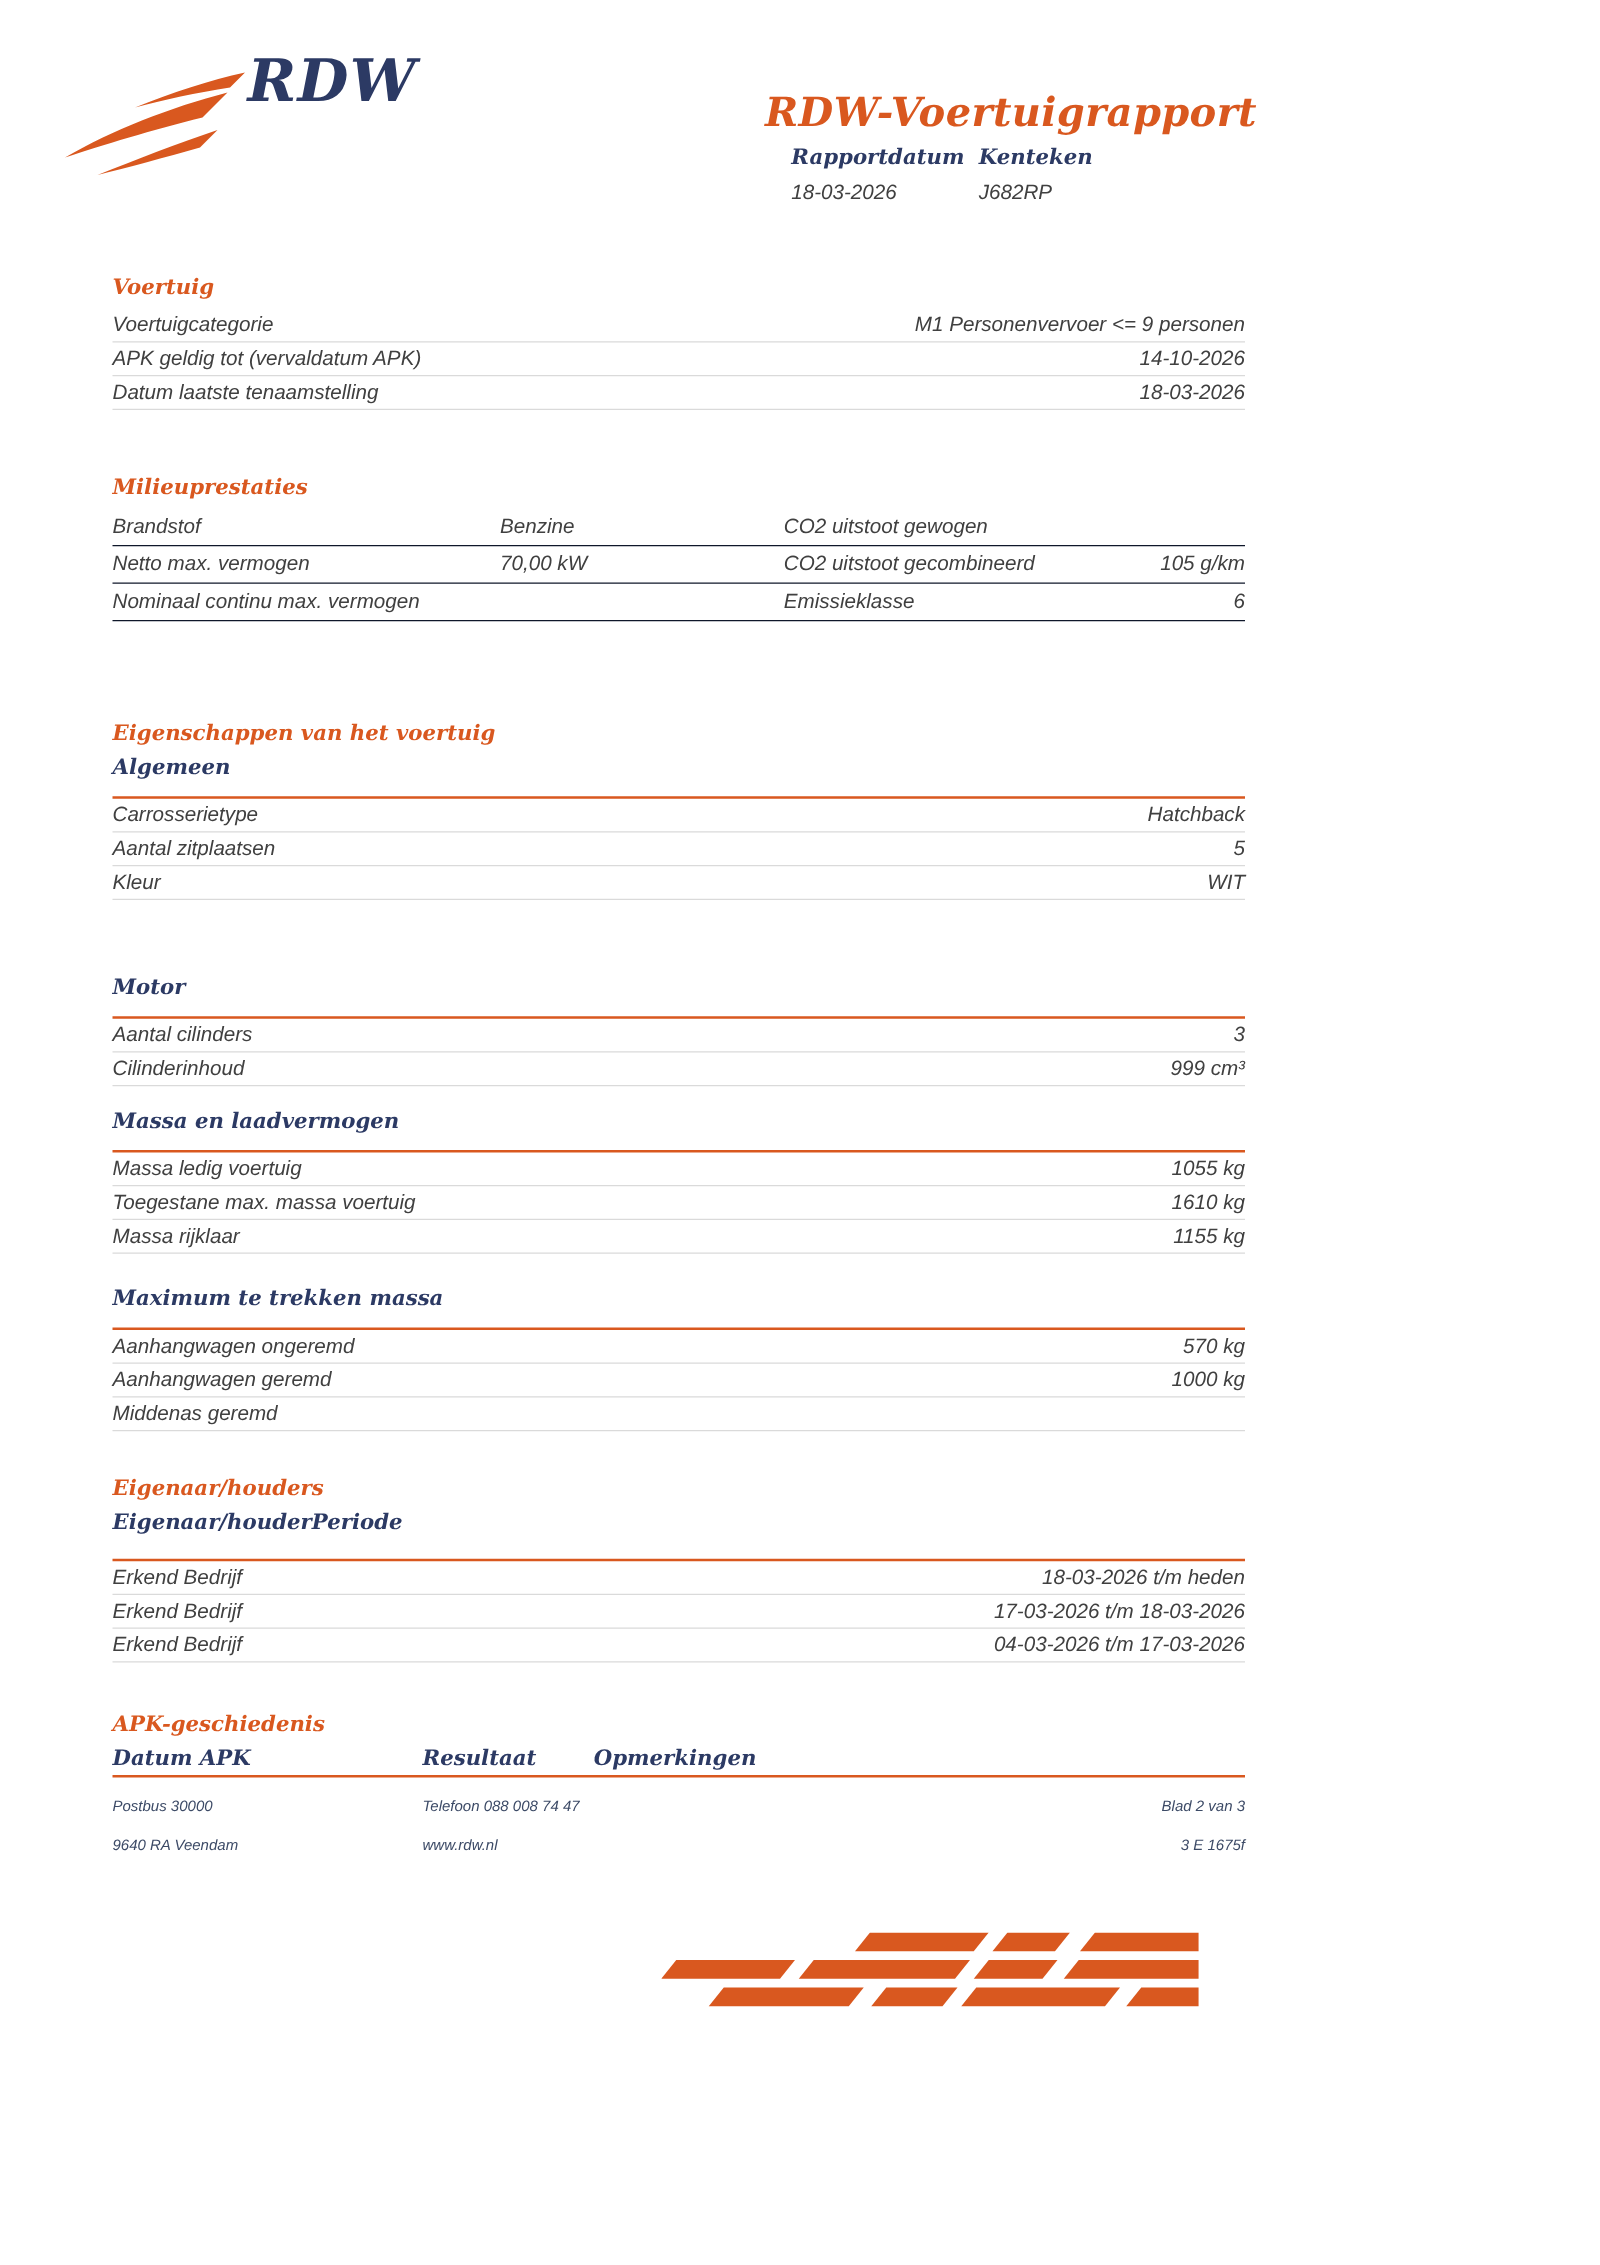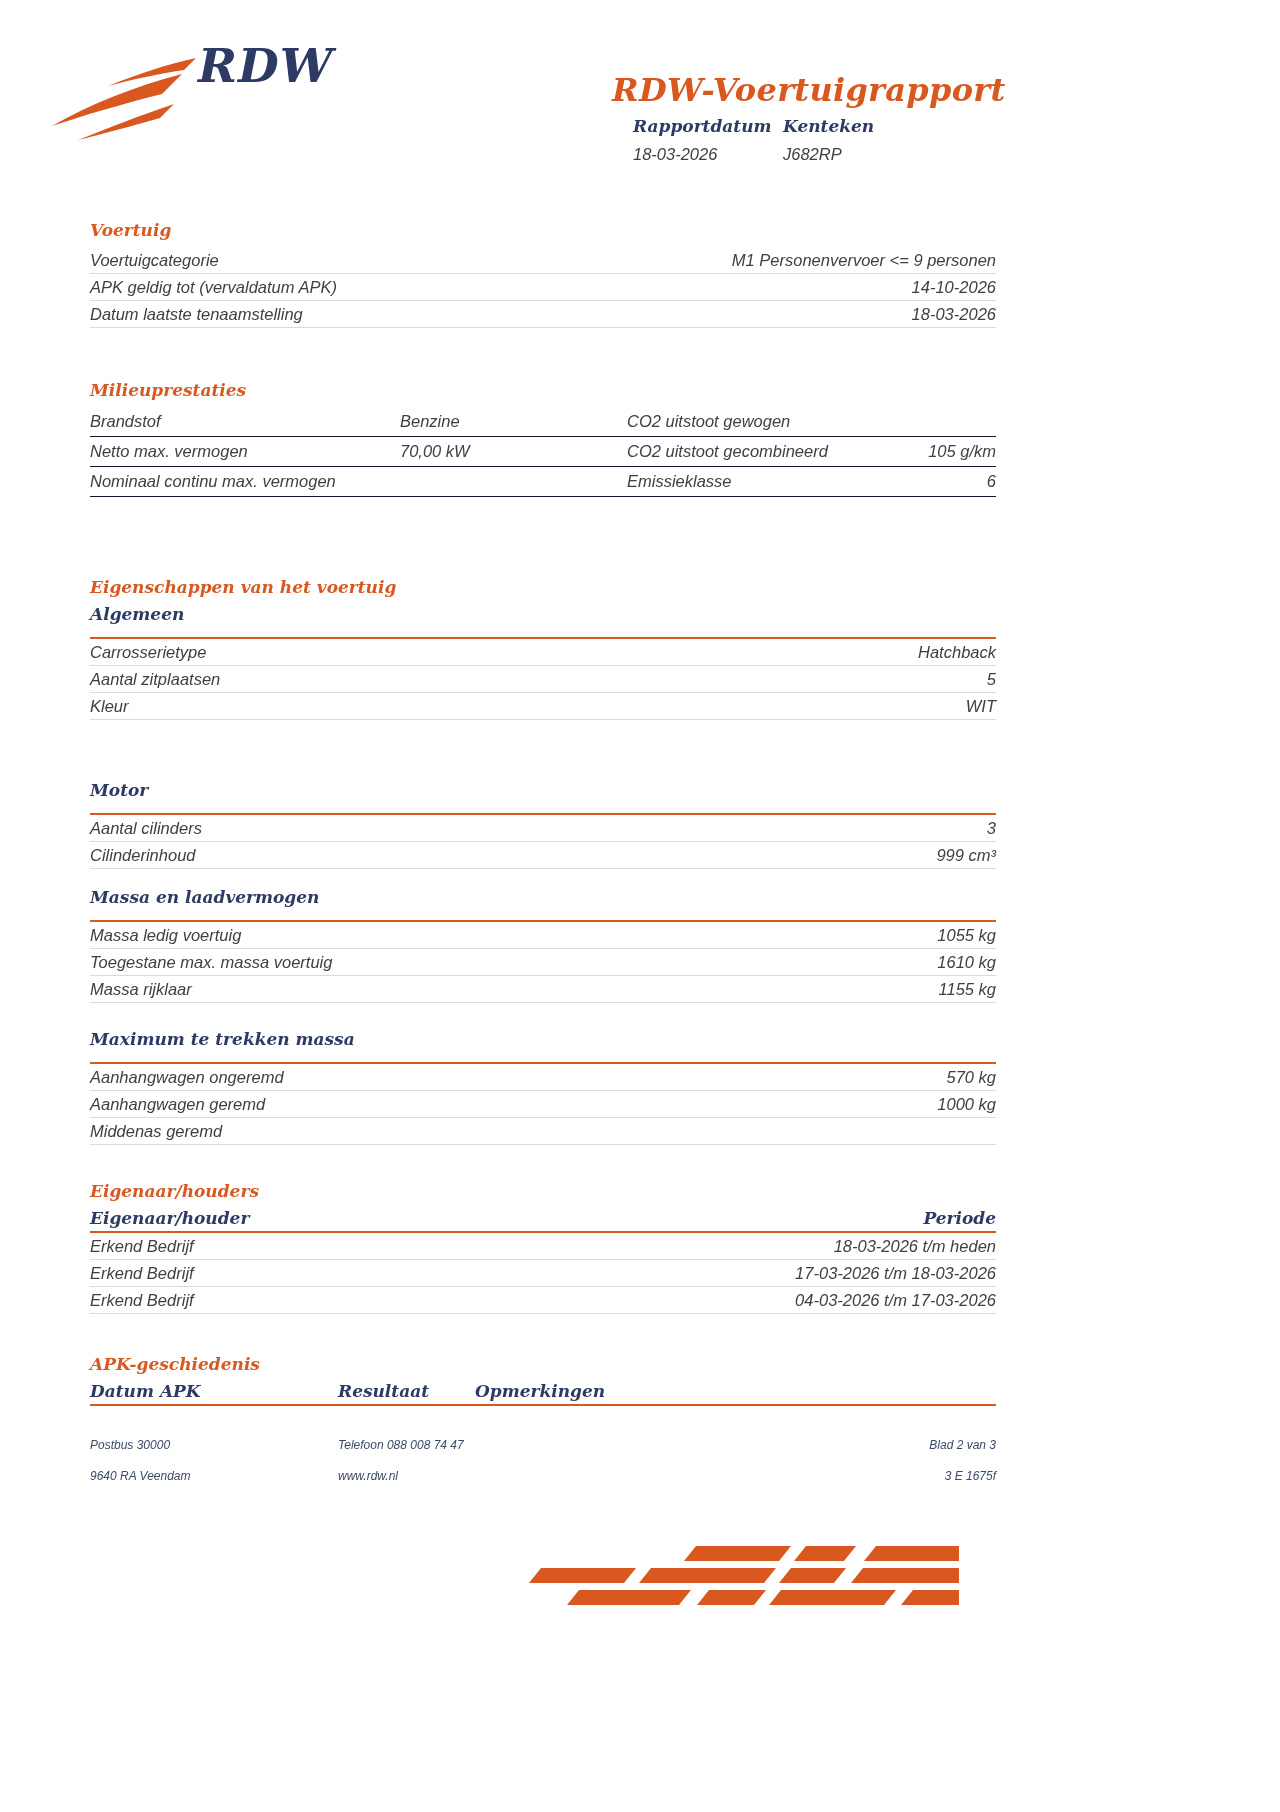--- a/index.html
+++ b/index.html
@@ -50,22 +50,22 @@
   .row .val{text-align:right;}
 
   .row4{
     box-sizing:border-box;display:grid;grid-template-columns:310px 227px 285px 1fr;
     align-items:center;height:30px;border-bottom:1px solid #0f172a;
     font-size:16.5px;color:#404040;
   }
   .row4 .val{text-align:right;}
 
   .thead2{
-    display:flex;justify-content:space-between;align-items:baseline;
-    padding-bottom:3px;border-bottom:2px solid #d9581f;
+    display:flex;justify-content:flex-start;align-items:baseline;
+    padding-bottom:19px;border-bottom:2px solid #d9581f;
   }
   .thead3{
     display:grid;grid-template-columns:248px 137px 1fr;
     padding-bottom:3px;border-bottom:2px solid #d9581f;
   }
 
   .sec-milieu{margin-top:52px;}
   .sec-eigenschappen{margin-top:80px;}
   .sec-eigenaar{margin-top:36px;}
   .sec-apk{margin-top:40px;}

